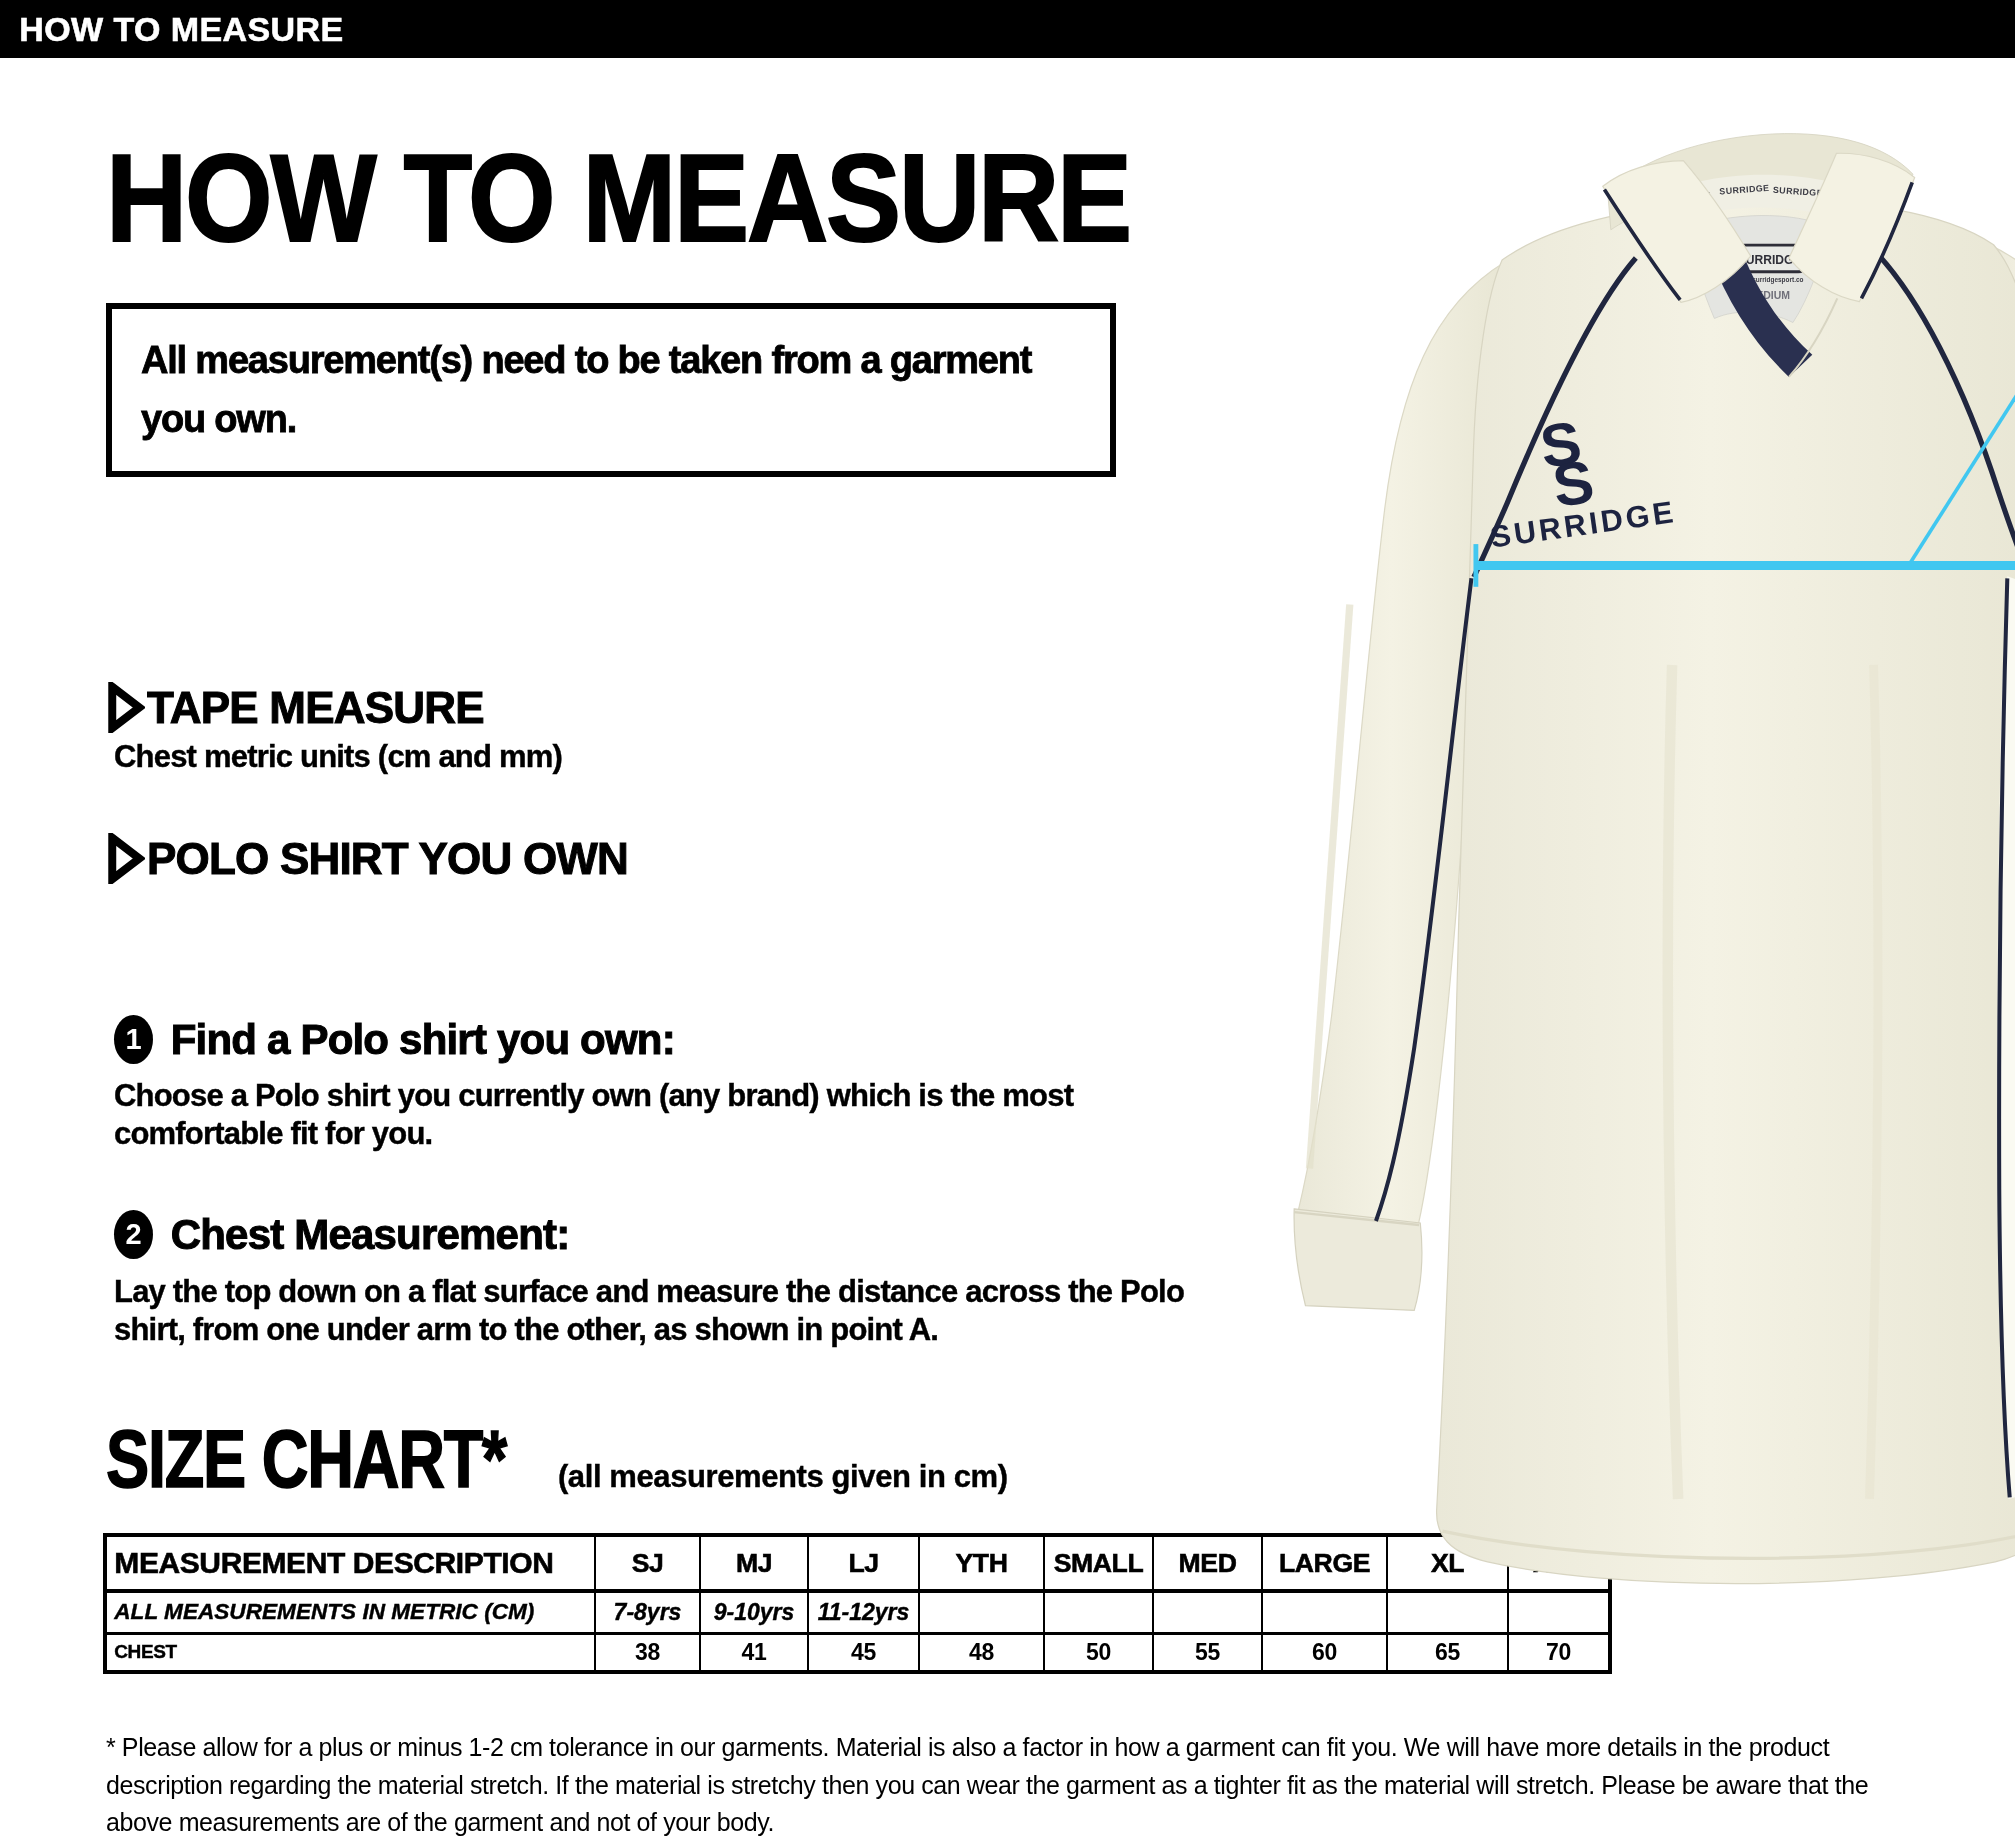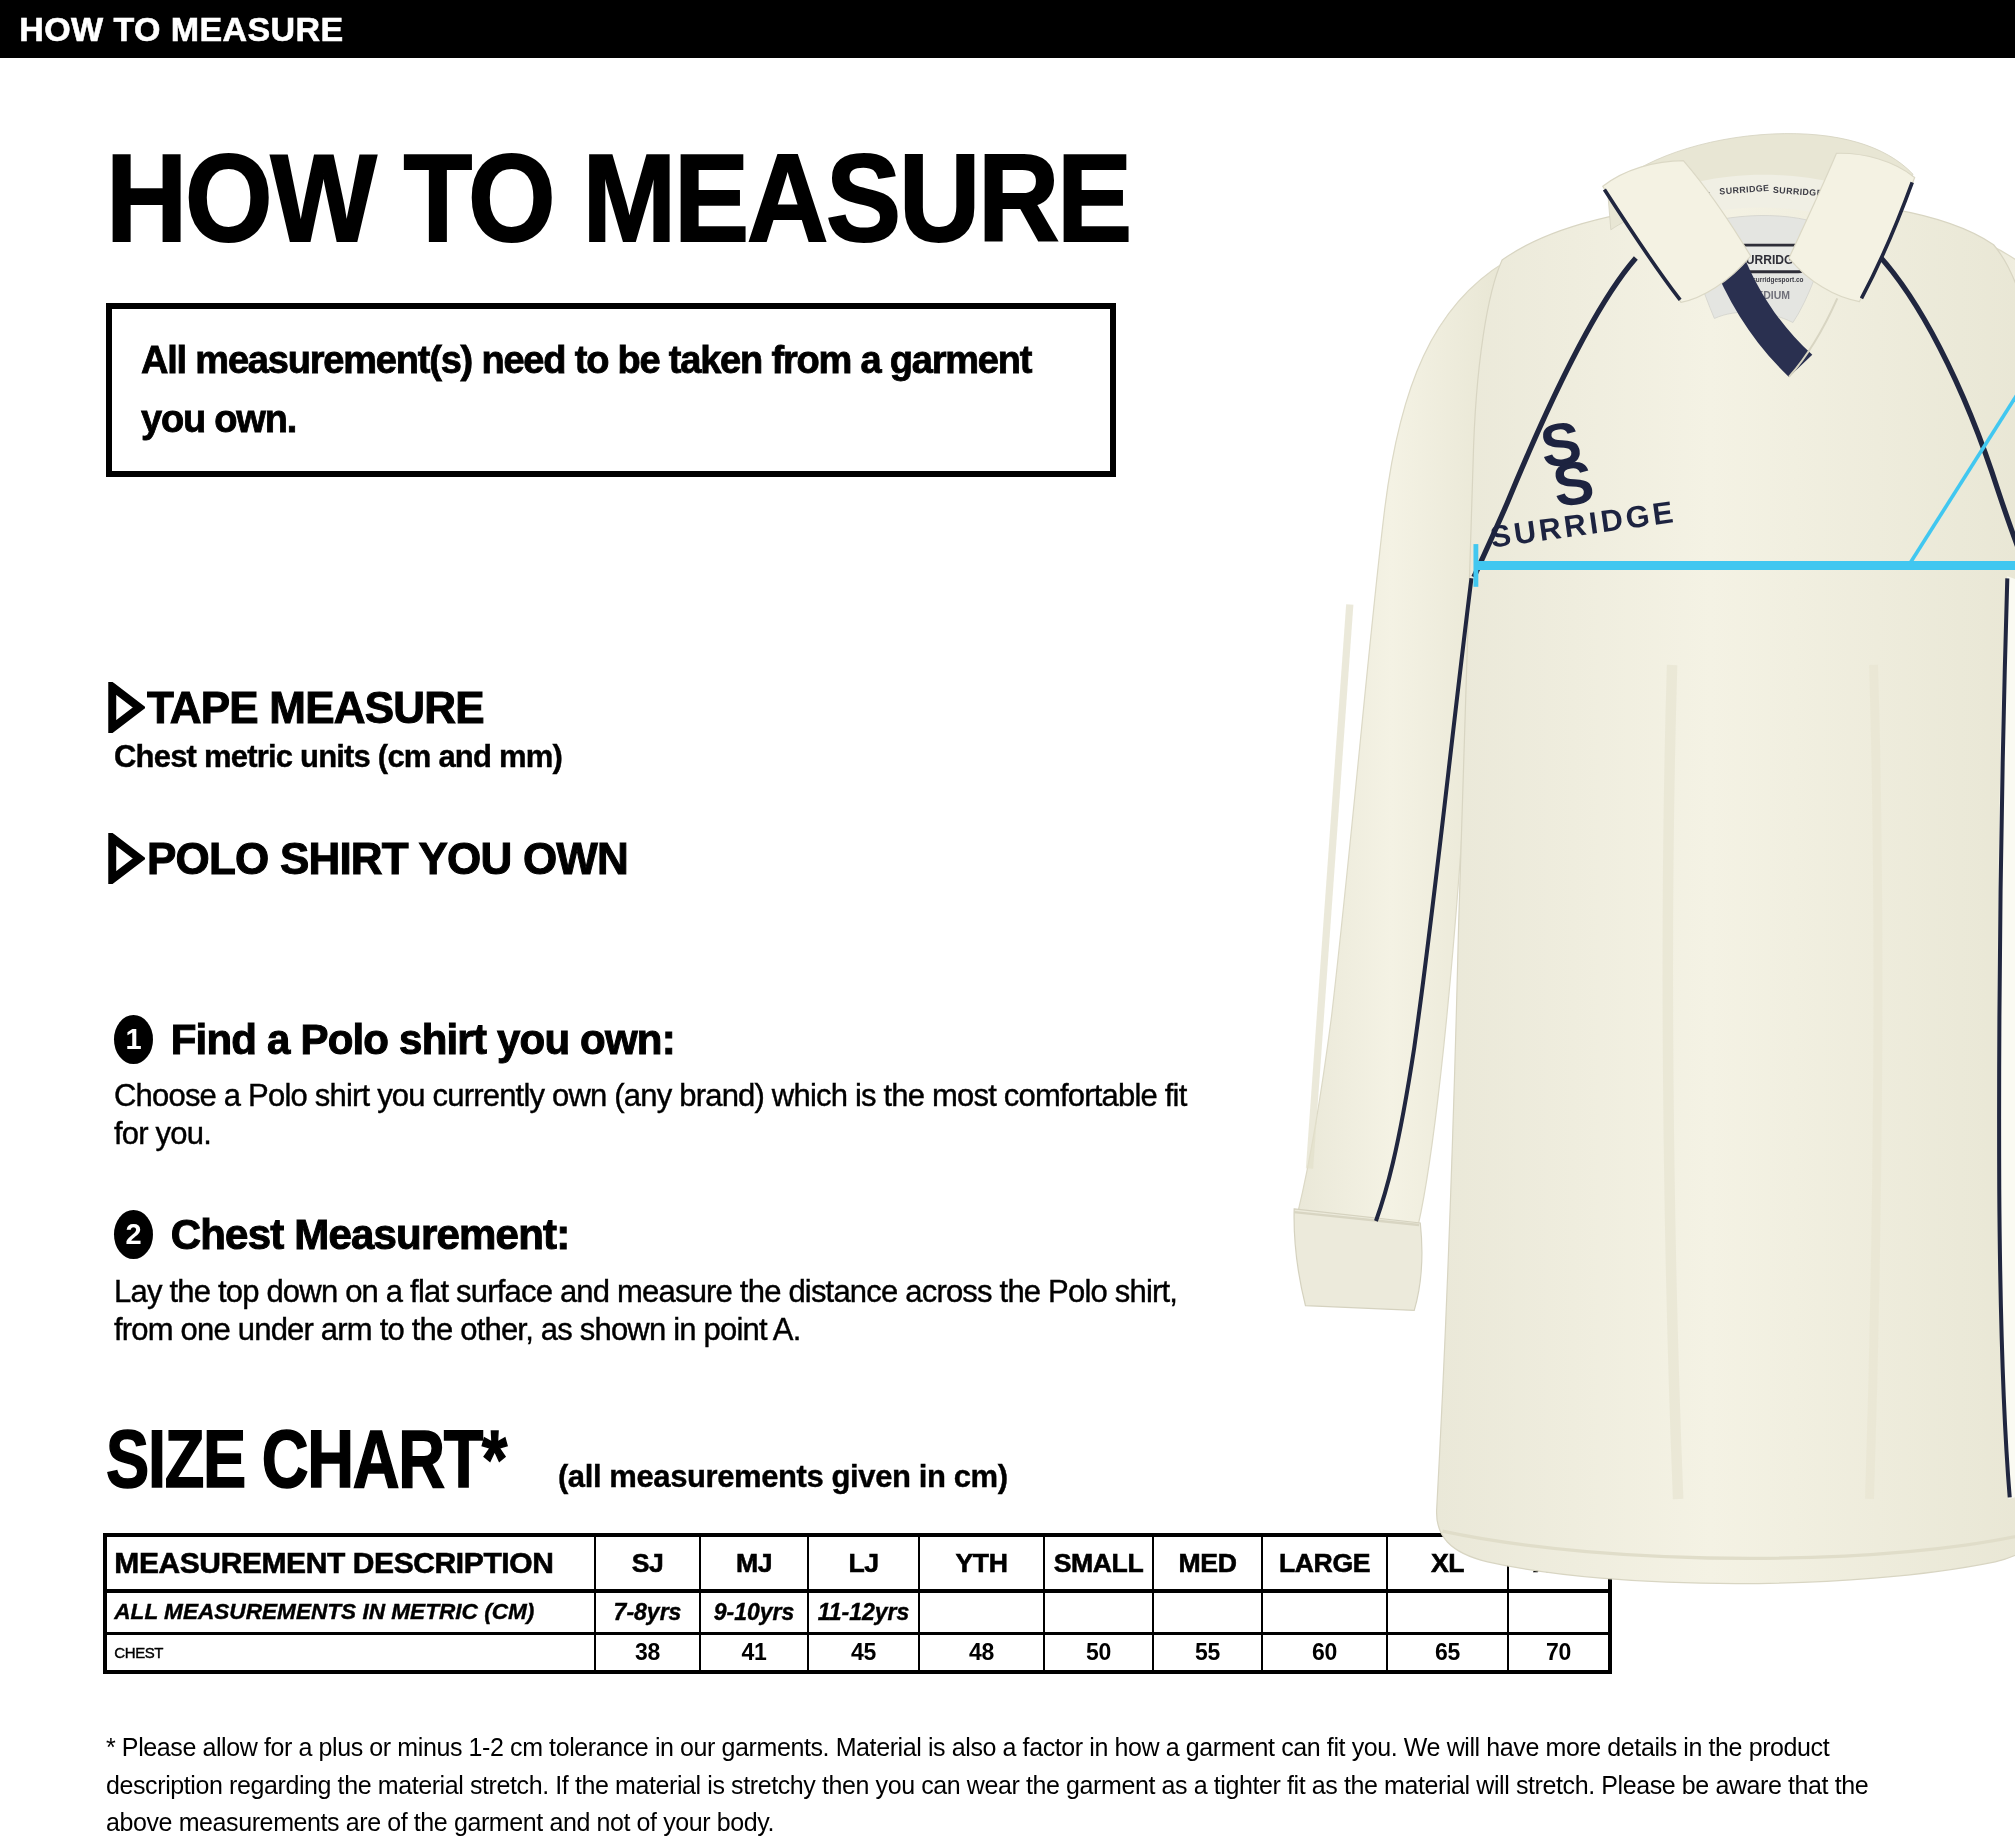--- a/index.html
+++ b/index.html
@@ -21,21 +21,21 @@
                line-height:1.55;-webkit-text-stroke:0.8px #000;}
   .h2{left:106px;top:546px;font-size:77px;font-weight:bold;line-height:1;
       -webkit-text-stroke:1.6px #000;letter-spacing:-1.2px;}
   .req{left:105px;display:flex;align-items:center;gap:2px;text-align:right;}
   .req-title{font-size:44px;font-weight:bold;letter-spacing:-0.8px;-webkit-text-stroke:1px #000;line-height:1;}
   .req-desc{left:114px;font-size:31px;font-weight:bold;letter-spacing:-0.8px;line-height:1;-webkit-text-stroke:0.4px #000;}
   .step-head{left:114px;display:flex;align-items:center;gap:17.7px;}
   .step-badge{width:39px;height:49px;border-radius:50%;background:#000;color:#fff;
               display:flex;align-items:center;justify-content:center;font-size:29px;font-weight:bold;flex:0 0 auto;}
   .step-title{font-size:42px;font-weight:bold;letter-spacing:-0.8px;-webkit-text-stroke:1px #000;line-height:1;}
-  .step-desc{left:114px;width:1108px;font-size:31px;font-weight:normal;letter-spacing:-0.8px;line-height:1.24;
+  .step-desc{left:114px;width:1108px;font-size:31px;font-weight:bold;letter-spacing:-0.8px;line-height:1.24;
              -webkit-text-stroke:0.4px #000;}
   .h3-row{left:106px;top:1419px;display:flex;align-items:baseline;}
   .h3{font-size:81px;font-weight:bold;line-height:1;-webkit-text-stroke:1.6px #000;letter-spacing:-1.6px;}
   .h3-sub{margin-left:19.3px;font-size:31px;font-weight:bold;letter-spacing:-0.4px;-webkit-text-stroke:0.4px #000;}
   
   .sizetable{left:103px;top:1533px;}
   table{border-collapse:collapse;table-layout:fixed;}
   table,th,td{border:2px solid #000;}
   table{border-width:4px;}
   thead tr{height:56px;}
@@ -43,21 +43,21 @@
   tbody tr.r1{height:42px;font-style:italic;}
   tbody tr.r1 td{border-bottom-width:3.6px;}
   tbody tr.r2{height:39px;}
   th,td{padding:0;text-align:center;vertical-align:middle;font-weight:bold;}
   th{font-size:26.6px;letter-spacing:-0.4px;-webkit-text-stroke:0.6px #000;}
   th.c0,td.c0{text-align:left;padding-left:7.3px;}
   th.c0{font-size:30px;}
   tr.r1 td{font-size:23px;-webkit-text-stroke:0.4px #000;}
   tr.r1 td.c0{font-size:22.6px;}
   tr.r2 td{font-size:23px;font-weight:600;letter-spacing:-0.4px;}
-  tr.r2 td.c0{font-size:15px;font-weight:normal;-webkit-text-stroke:0.4px #000;}
+  tr.r2 td.c0{font-size:19px;font-weight:bold;-webkit-text-stroke:0.4px #000;}
   .footnote{left:106px;top:1729px;width:1814px;font-size:25px;font-weight:400;letter-spacing:-0.4px;line-height:1.5;}
   .shirt-svg{left:1241px;top:121px;}
 </style>
 </head>
 <body>
 
 <div id="page">
 
   <div class="abs topbar">
     <div class="abs topbar-title nowrap">HOW TO MEASURE</div>

